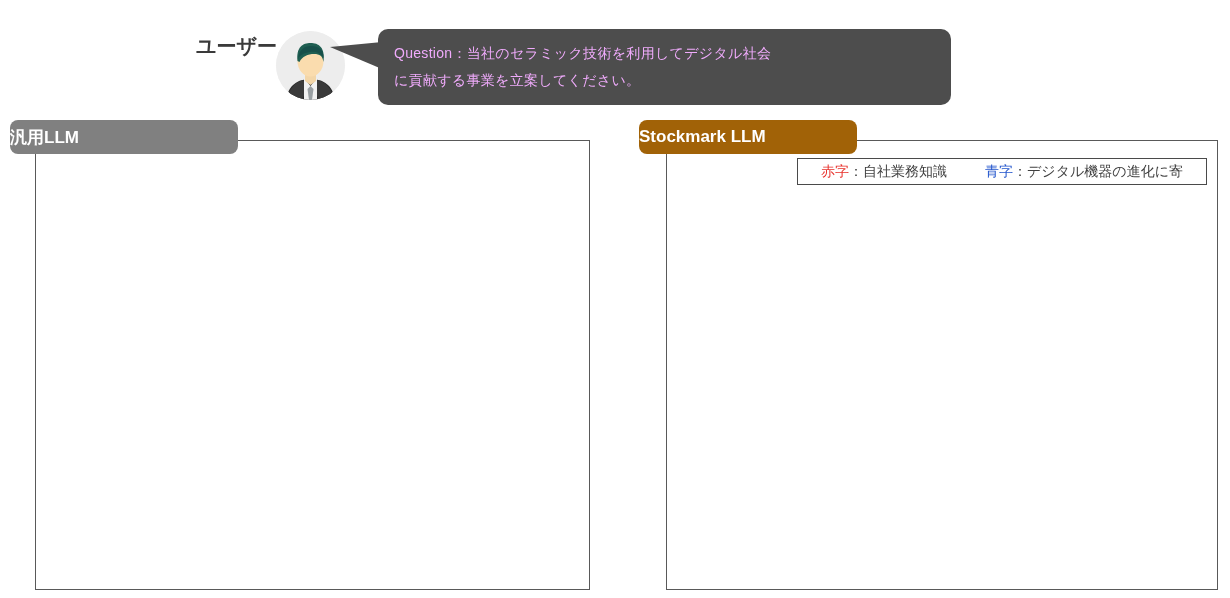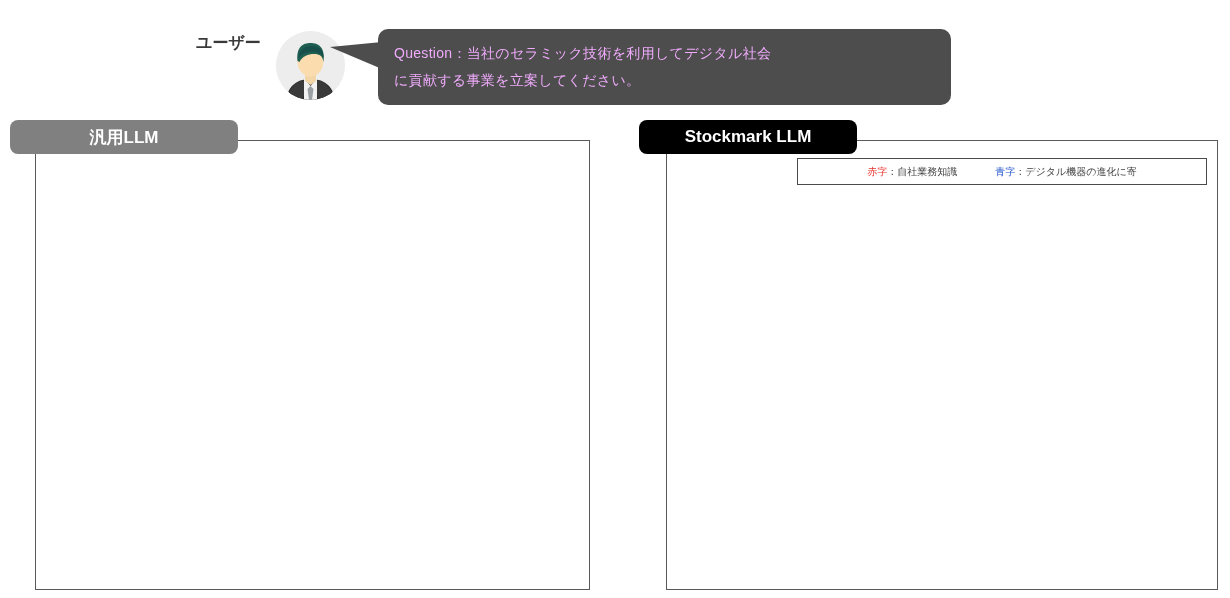--- a/index.html
+++ b/index.html
@@ -14,21 +14,21 @@
     font-family: "Liberation Sans", "DejaVu Sans", sans-serif;
     color: #404040;
     overflow: hidden;
   }
 
   
   #user-label {
     position: absolute;
     left: 196px;
     top: 33px;
-    font-size: 16px;
+    font-size: 20px;
     font-weight: bold;
     color: #3a3a3a;
     letter-spacing: 0px;
     white-space: nowrap;
   }
 
   #avatar {
     position: absolute;
     left: 276px;
     top: 31px;
@@ -71,35 +71,35 @@
   
   .panel-header {
     position: absolute;
     height: 34px;
     border-radius: 8px;
     color: #ffffff;
     font-size: 17px;
     font-weight: bold;
     display: flex;
     align-items: center;
-    justify-content: center;
+    justify-content: flex-start;
     box-sizing: border-box;
     z-index: 3;
   }
   #header-left {
     left: 10px;
     top: 120px;
     width: 228px;
     background: #808080;
   }
   #header-right {
     left: 639px;
     top: 120px;
     width: 218px;
-    background: #000000;
+    background: #a16207;
   }
 
   
   .panel-box {
     position: absolute;
     border: 1px solid #595959;
     background: #ffffff;
     box-sizing: border-box;
     z-index: 1;
   }
@@ -143,21 +143,21 @@
     left: 797px;
     top: 158px;
     width: 410px;
     height: 27px;
     border: 1px solid #4a4a4a;
     box-sizing: border-box;
     display: flex;
     align-items: center;
     justify-content: center;
     gap: 38px;
-    font-size: 10px;
+    font-size: 14px;
     color: #3f3f3f;
     background: #ffffff;
     z-index: 2;
   }
   .legend-item { white-space: nowrap; }
   .legend-key-red { color: #e8302a; }
   .legend-key-blue { color: #2255cc; margin-top: 8px; }
 
   
   #body-right {

